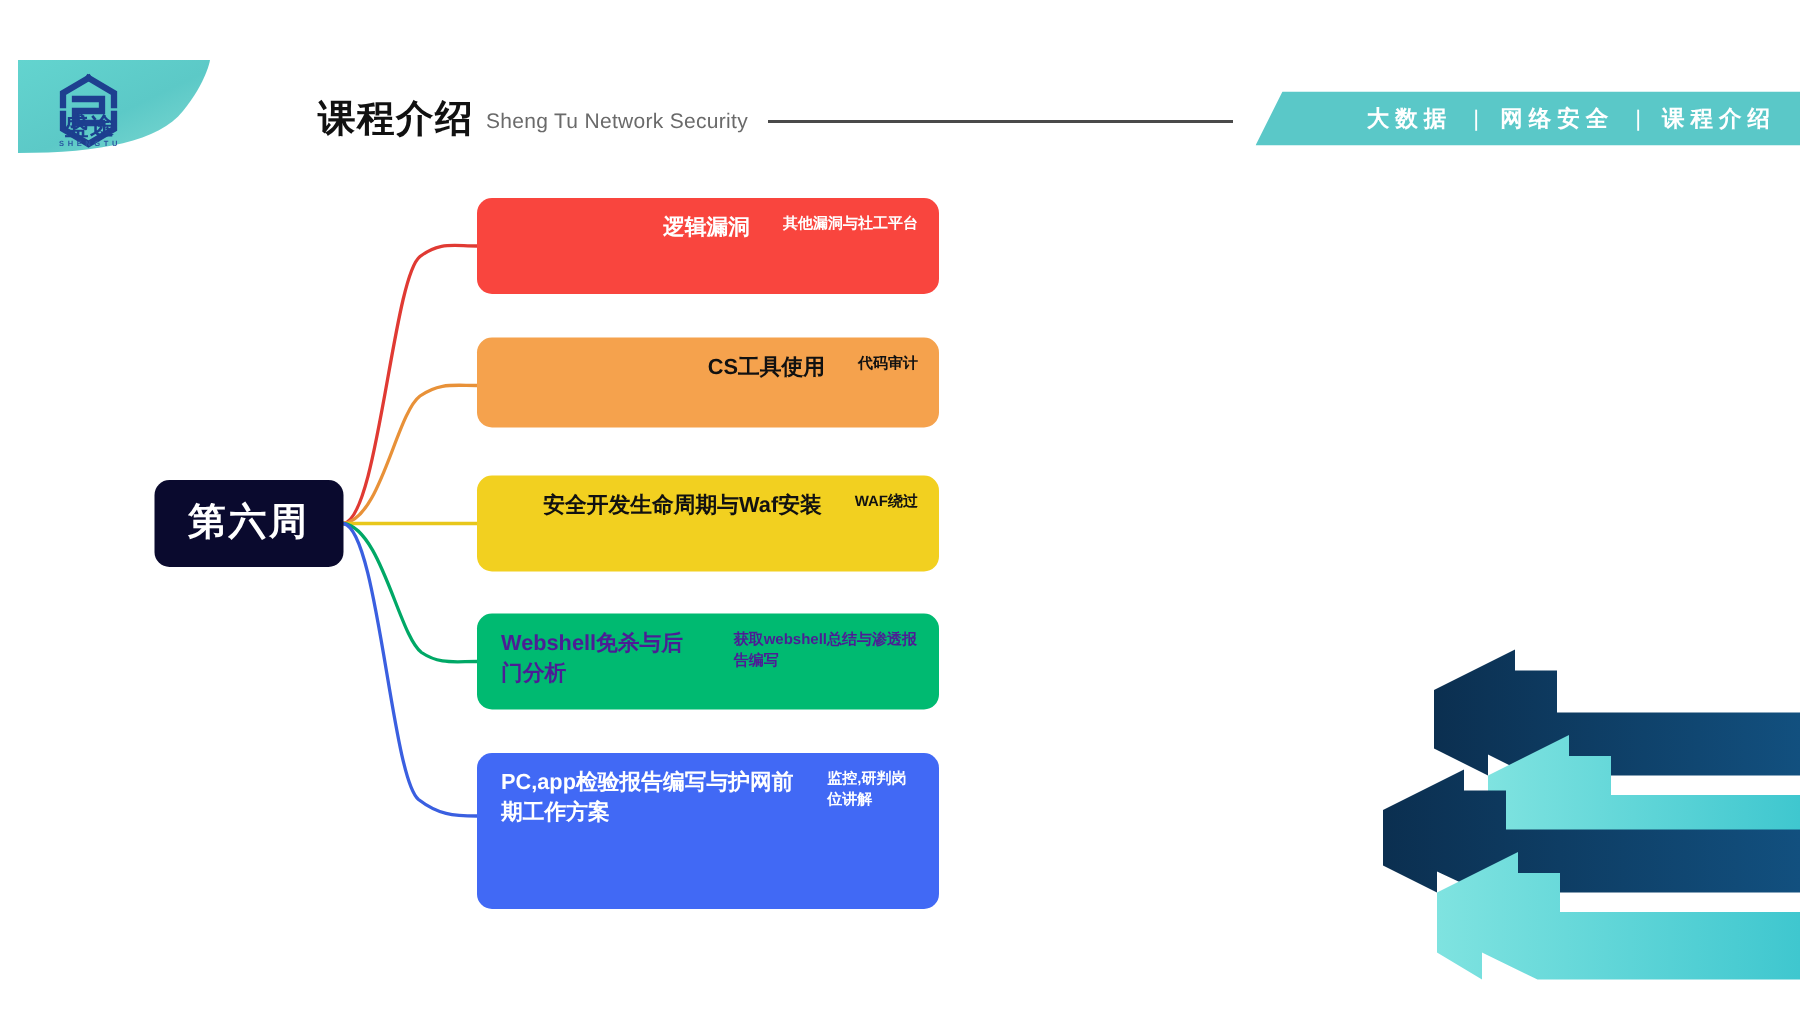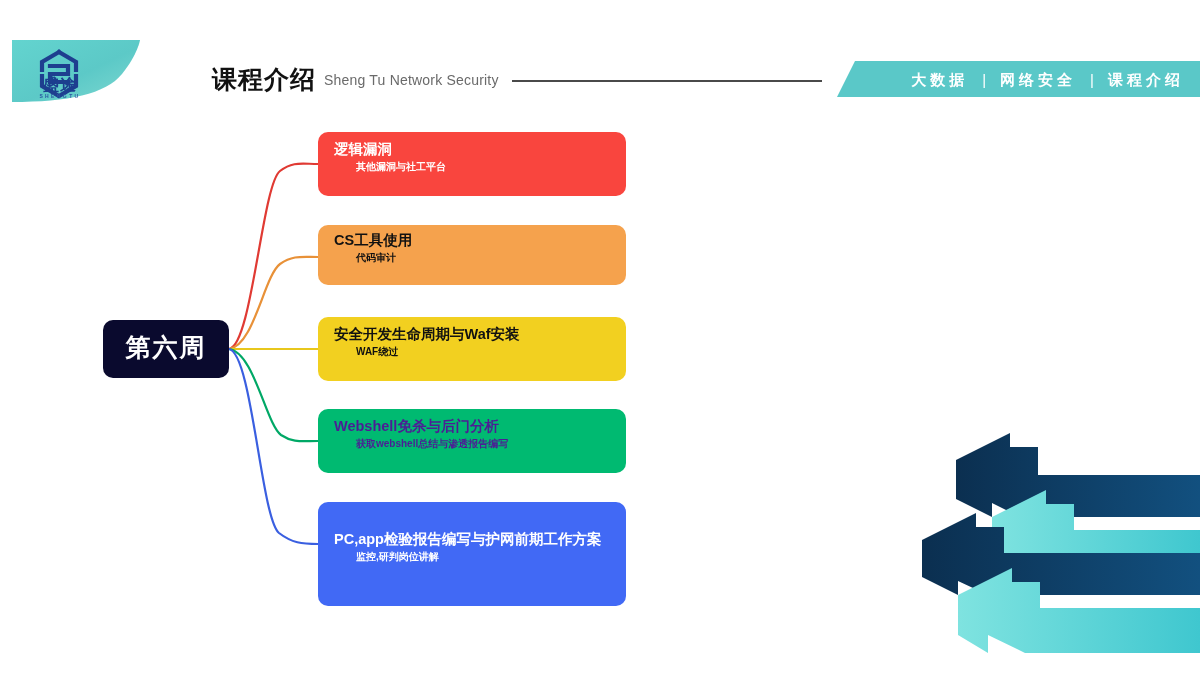--- a/index.html
+++ b/index.html
@@ -179,24 +179,24 @@
     line-height: 1;
     white-space: nowrap;
   }
 
   .branch {
     position: absolute;
     left: 318px;
     width: 308px;
     border-radius: 10px;
     box-sizing: border-box;
-    padding: 11px 14px 25px 16px;
+    padding: 11px 14px 11px 16px;
     display: flex;
-    flex-direction: column;
-    justify-content: center;
+    flex-direction: row;
+    justify-content: flex-end;
   }
   .branch-line1 {
     font-size: 14.5px;
     font-weight: 700;
     line-height: 1.35;
     letter-spacing: 0px;
   }
   .branch-line2 {
     font-size: 10px;
     font-weight: 700;

